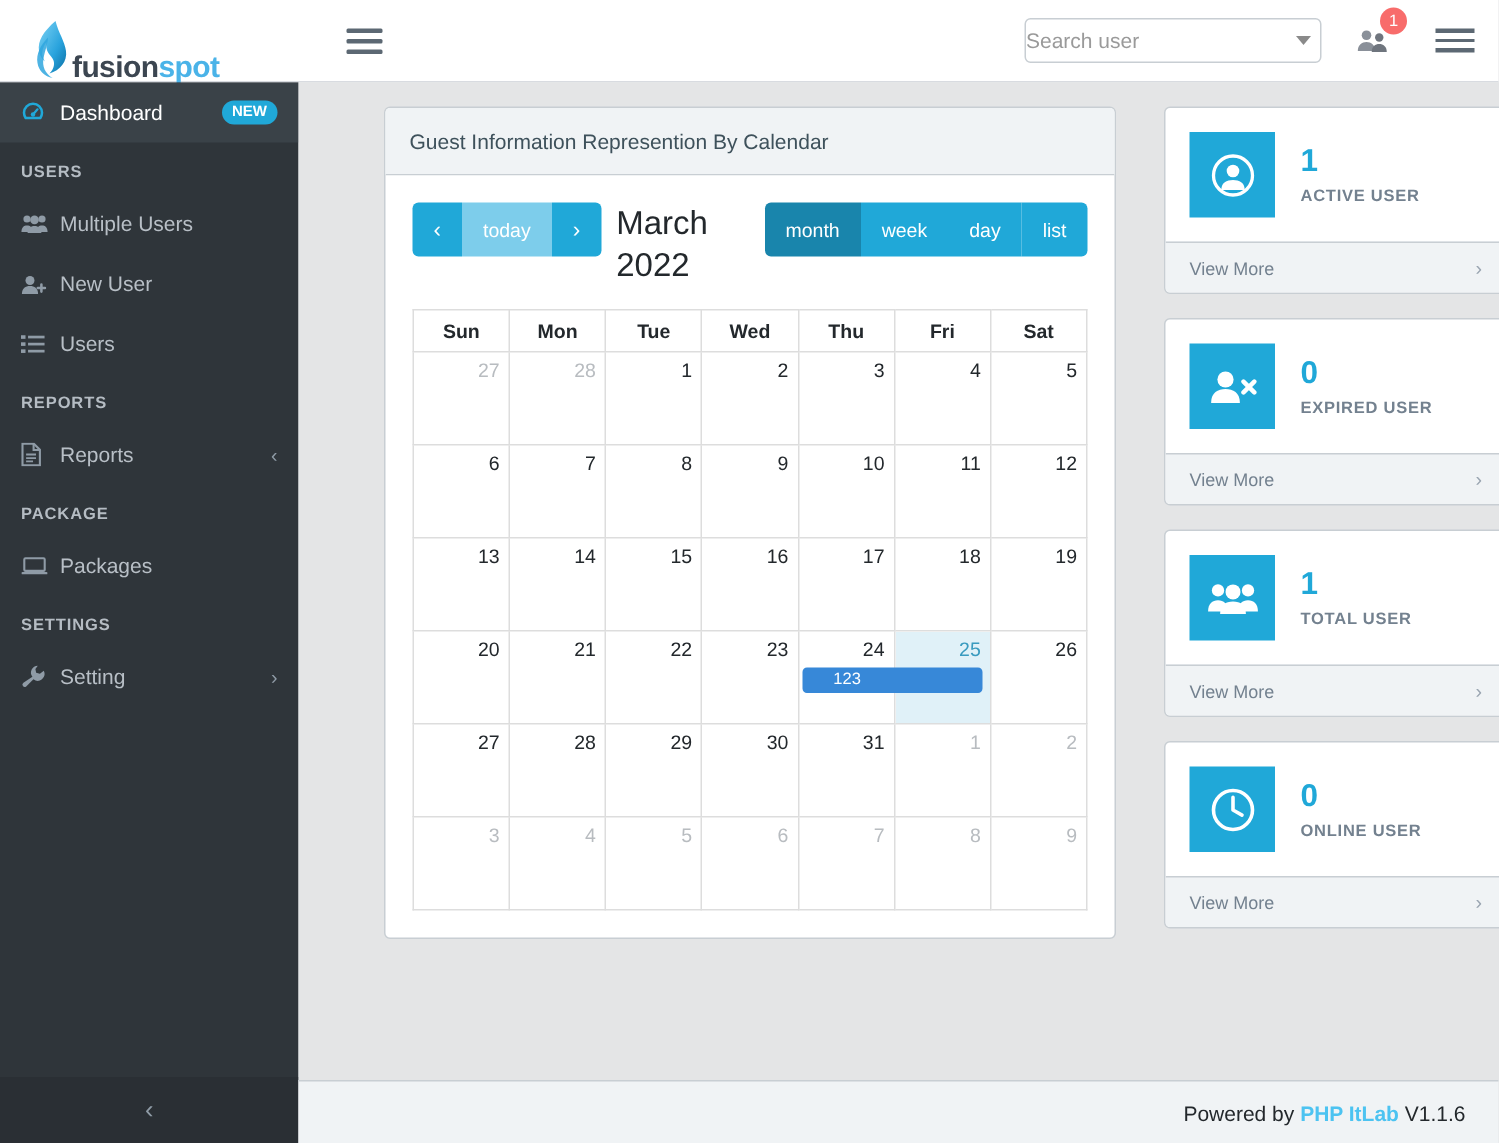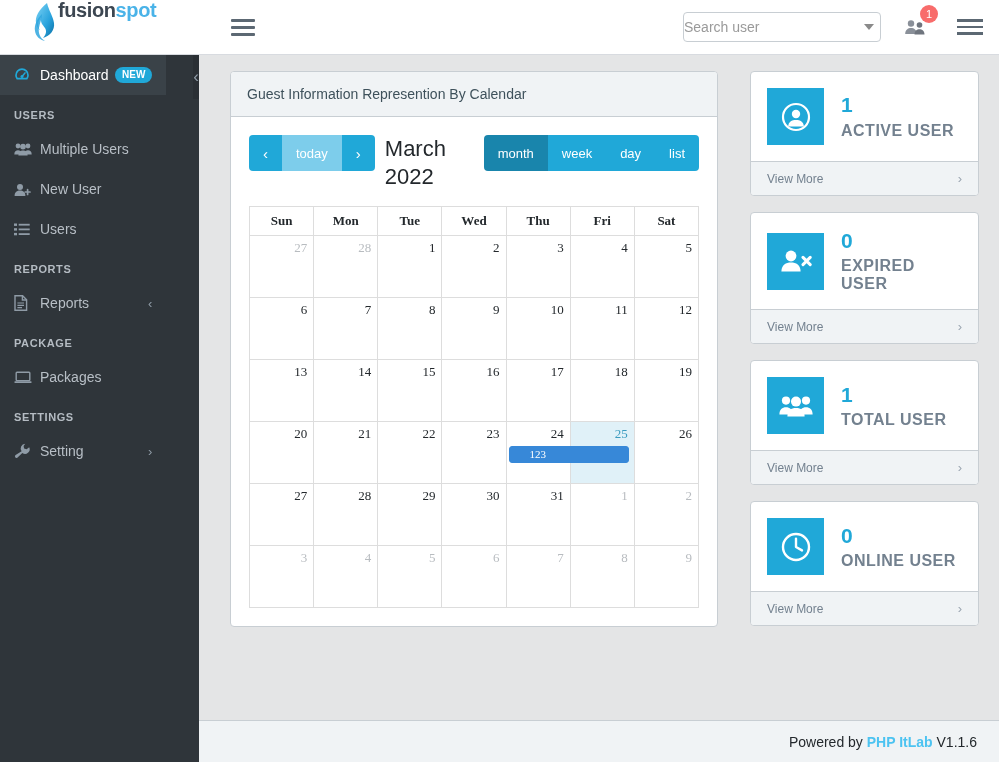--- a/index.html
+++ b/index.html
@@ -14,21 +14,21 @@
   
   #header {
     position: absolute; top: 0; left: 0;
     width: 999px; height: 55px;
     background: #ffffff;
     border-bottom: 1px solid #d8dbe0;
     display: flex; align-items: center;
   }
   #brand {
     width: 199px; height: 55px;
-    display: flex; align-items: flex-start; padding-left: 28px;
+    display: flex; align-items: flex-end; padding-left: 18px;
     flex: 0 0 199px;
   }
   .logo-mark {
     width: 34px; height: 44px; position: relative; flex: 0 0 34px;
   }
   .logo-mark svg { display:block; }
   .logo-text {
     font-size: 20px; font-weight: bold; letter-spacing: -0.4px;
     margin-left: -4px; line-height: 1;
   }
@@ -79,21 +79,21 @@
     margin-left: 28px; width: 26px; cursor: pointer;
     display: flex; flex-direction: column; gap: 4px;
   }
   .hamburger-right span { display:block; height: 2.5px; background: #5c6873; }
 
   
   #sidebar {
     position: absolute; top: 55px; left: 0;
     width: 199px; height: 707px;
     background: #2f353a;
-    display: flex; flex-direction: row; gap: 27px;
+    display: flex; flex-direction: column;
   }
   .nav-scroll { flex: 1; overflow: hidden; }
   .nav-item {
     height: 40px; display: flex; align-items: center;
     padding: 0 14px; color: #b8bfc6; font-size: 14px;
     cursor: pointer; text-decoration: none;
   }
   .nav-item.active { background: #3a4248; color: #ffffff; }
   .nav-item .nav-ico {
     width: 26px; flex: 0 0 26px; display:flex; align-items:center;
@@ -124,20 +124,21 @@
     background: #e4e5e6;
     padding: 16px 16px 0 31px;
     display: flex; gap: 32px;
     align-items: flex-start;
   }
   
   #calendar-card {
     width: 488px; background: #fff;
     border: 1px solid #c8ced3; border-radius: 4px;
     flex: 0 0 488px;
+    margin-left: 26px;
   }
   .card-header {
     background: #f0f3f5; border-bottom: 1px solid #c8ced3;
     padding: 14px 16px; font-size: 14px; color: #3e515b;
     border-radius: 3px 3px 0 0;
   }
   .card-body { padding: 18px; }
 
   .fc-toolbar {
     display: flex; align-items: flex-start;
@@ -155,21 +156,21 @@
   .fc-btn.disabled { background: #7dcdeb; cursor: default; }
   .fc-btn.active { background: #1985ac; }
   .fc-chev { font-size: 15px; line-height: 1; }
   .fc-title {
     font-size: 22px; color: #23282c; line-height: 1.25;
     margin-left: 10px; max-width: 110px; font-weight: normal;
   }
   .fc-right { margin-left: auto; }
 
   
-  table.fc-table { width: 100%; border-collapse: collapse; table-layout: fixed; font-family: Liberation Serif, serif; }
+  table.fc-table { width: 100%; border-collapse: collapse; table-layout: fixed; }
   table.fc-table th {
     border: 1px solid #ddd; background: #fff;
     font-size: 13px; color: #23282c; padding: 6px 0; text-align: center;
   }
   table.fc-table td {
     border: 1px solid #ddd; height: 62px; vertical-align: top;
     padding: 2px 4px 0 4px; position: relative;
   }
   .daynum { text-align: right; font-size: 13px; color: #23282c; padding: 2px 2px 0 0; }
   td.other .daynum { color: #b8bcc0; }
@@ -191,21 +192,21 @@
   }
   .stat-top { display: flex; align-items: center; padding: 16px; }
   .stat-ico {
     width: 57px; height: 57px; background: #20a8d8;
     display: flex; align-items: center; justify-content: center;
     flex: 0 0 57px; color: #fff;
   }
   .stat-meta { margin-left: 17px; }
   .stat-value { font-size: 21px; font-weight: bold; color: #20a8d8; line-height: 1.1; }
   .stat-label {
-    font-size: 16px; font-weight: bold; color: #73818f;
+    font-size: 11px; font-weight: bold; color: #73818f;
     letter-spacing: 0.5px; margin-top: 5px; text-transform: uppercase;
   }
   .stat-foot {
     border-top: 1px solid #c8ced3; background: #f0f3f5;
     padding: 9px 16px; display: flex; align-items: center;
     font-size: 12px; color: #73818f; cursor: pointer;
   }
   .stat-foot .chev { margin-left: auto; color: #9aa5b1; font-size: 13px; }
 
   

